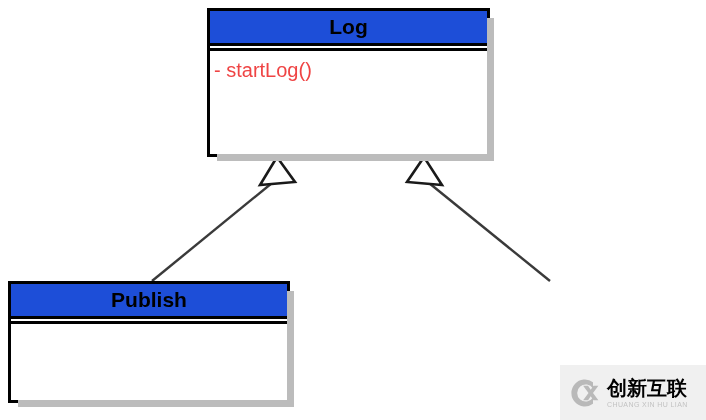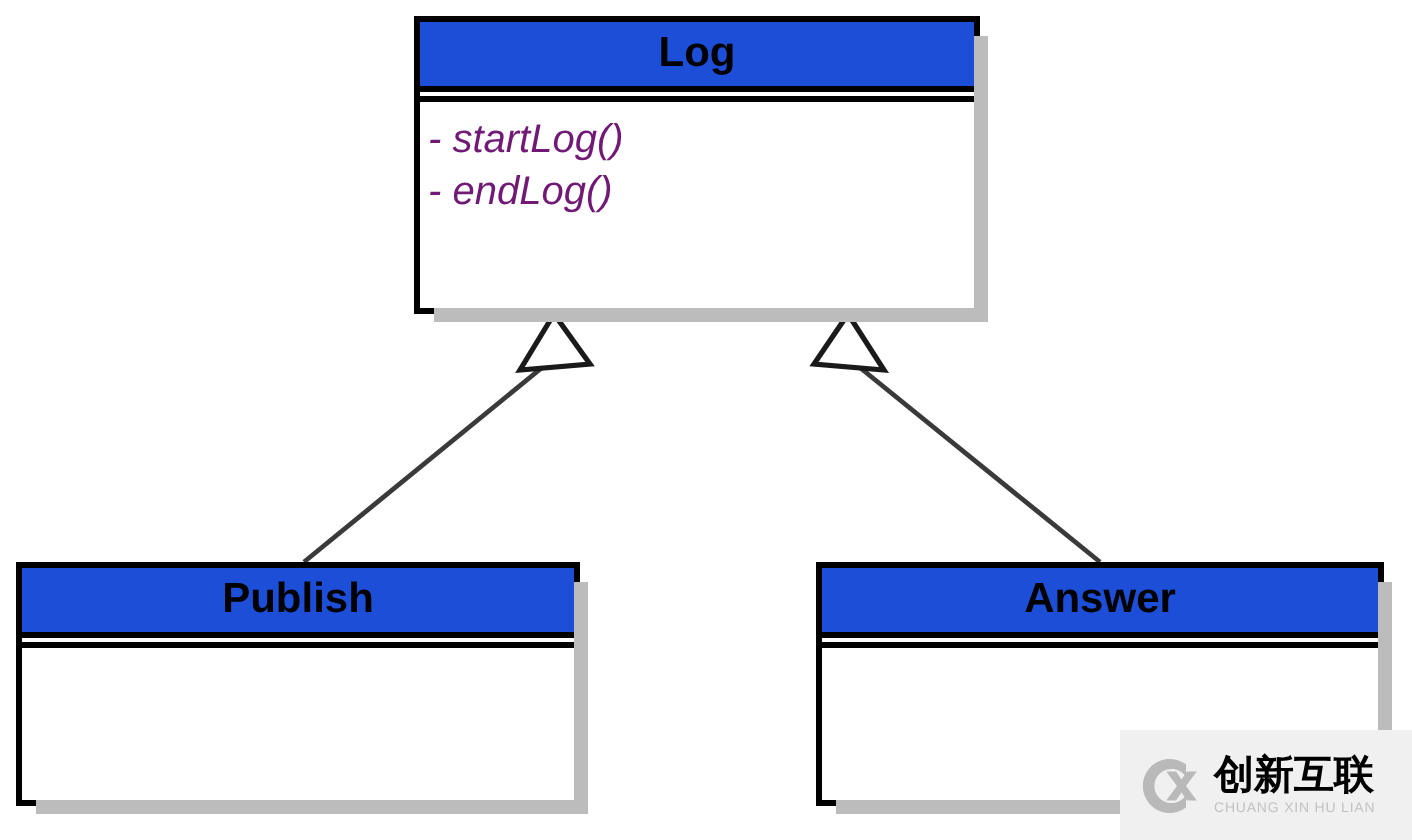--- a/index.html
+++ b/index.html
@@ -69,24 +69,23 @@
     background: #ffffff;
   }
 
   .class-body {
     box-sizing: border-box;
     width: 100%;
     background: #ffffff;
     padding: 6px 0 0 4px;
   }
   .member {
-    color: #701a75;
+    color: #ef4444;
     white-space: nowrap;
     line-height: 1.30;
-    font-style: italic;
   }
 
   
   #class-log {
     left: 207px;
     top: 8px;
     width: 283px;
     height: 149px;
   }
   #class-log .class-title { height: 32px; font-size: 21px; }
@@ -165,35 +164,29 @@
       <line x1="550" y1="281" x2="429" y2="183" stroke="#3a3a3a" stroke-width="2.4"></line>
       <polygon points="424,157 407,182 442,185" fill="#ffffff" stroke="#1a1a1a" stroke-width="2.6" stroke-linejoin="miter"></polygon>
     </g>
   </svg>
 
   <div class="uml-class" id="class-log">
     <div class="class-title">Log</div>
     <div class="compartment-sep"></div>
     <div class="class-body">
       <div class="member">- startLog()</div>
-      <div class="member">- endLog()</div>
     </div>
   </div>
 
   <div class="uml-class" id="class-publish">
     <div class="class-title">Publish</div>
     <div class="compartment-sep"></div>
     <div class="class-body"></div>
   </div>
 
-  <div class="uml-class" id="class-answer">
-    <div class="class-title">Answer</div>
-    <div class="compartment-sep"></div>
-    <div class="class-body"></div>
-  </div>
 
   <div id="watermark">
     <svg class="wm-logo" viewBox="0 0 40 40" xmlns="http://www.w3.org/2000/svg">
       <path d="M30 8 A15 15 0 1 0 30 32 L30 25 A9.5 9.5 0 1 1 30 15 Z" fill="#b9b9b9"></path>
       <path d="M19 12 L25 20 L19 28 L24.5 28 L27.5 23.6 L30.5 28 L36 28 L30 20 L36 12 L30.5 12 L27.5 16.4 L24.5 12 Z" fill="#b9b9b9"></path>
     </svg>
     <div class="wm-text">
       <div class="wm-cn">创新互联</div>
       <div class="wm-py">CHUANG XIN HU LIAN</div>
     </div>

